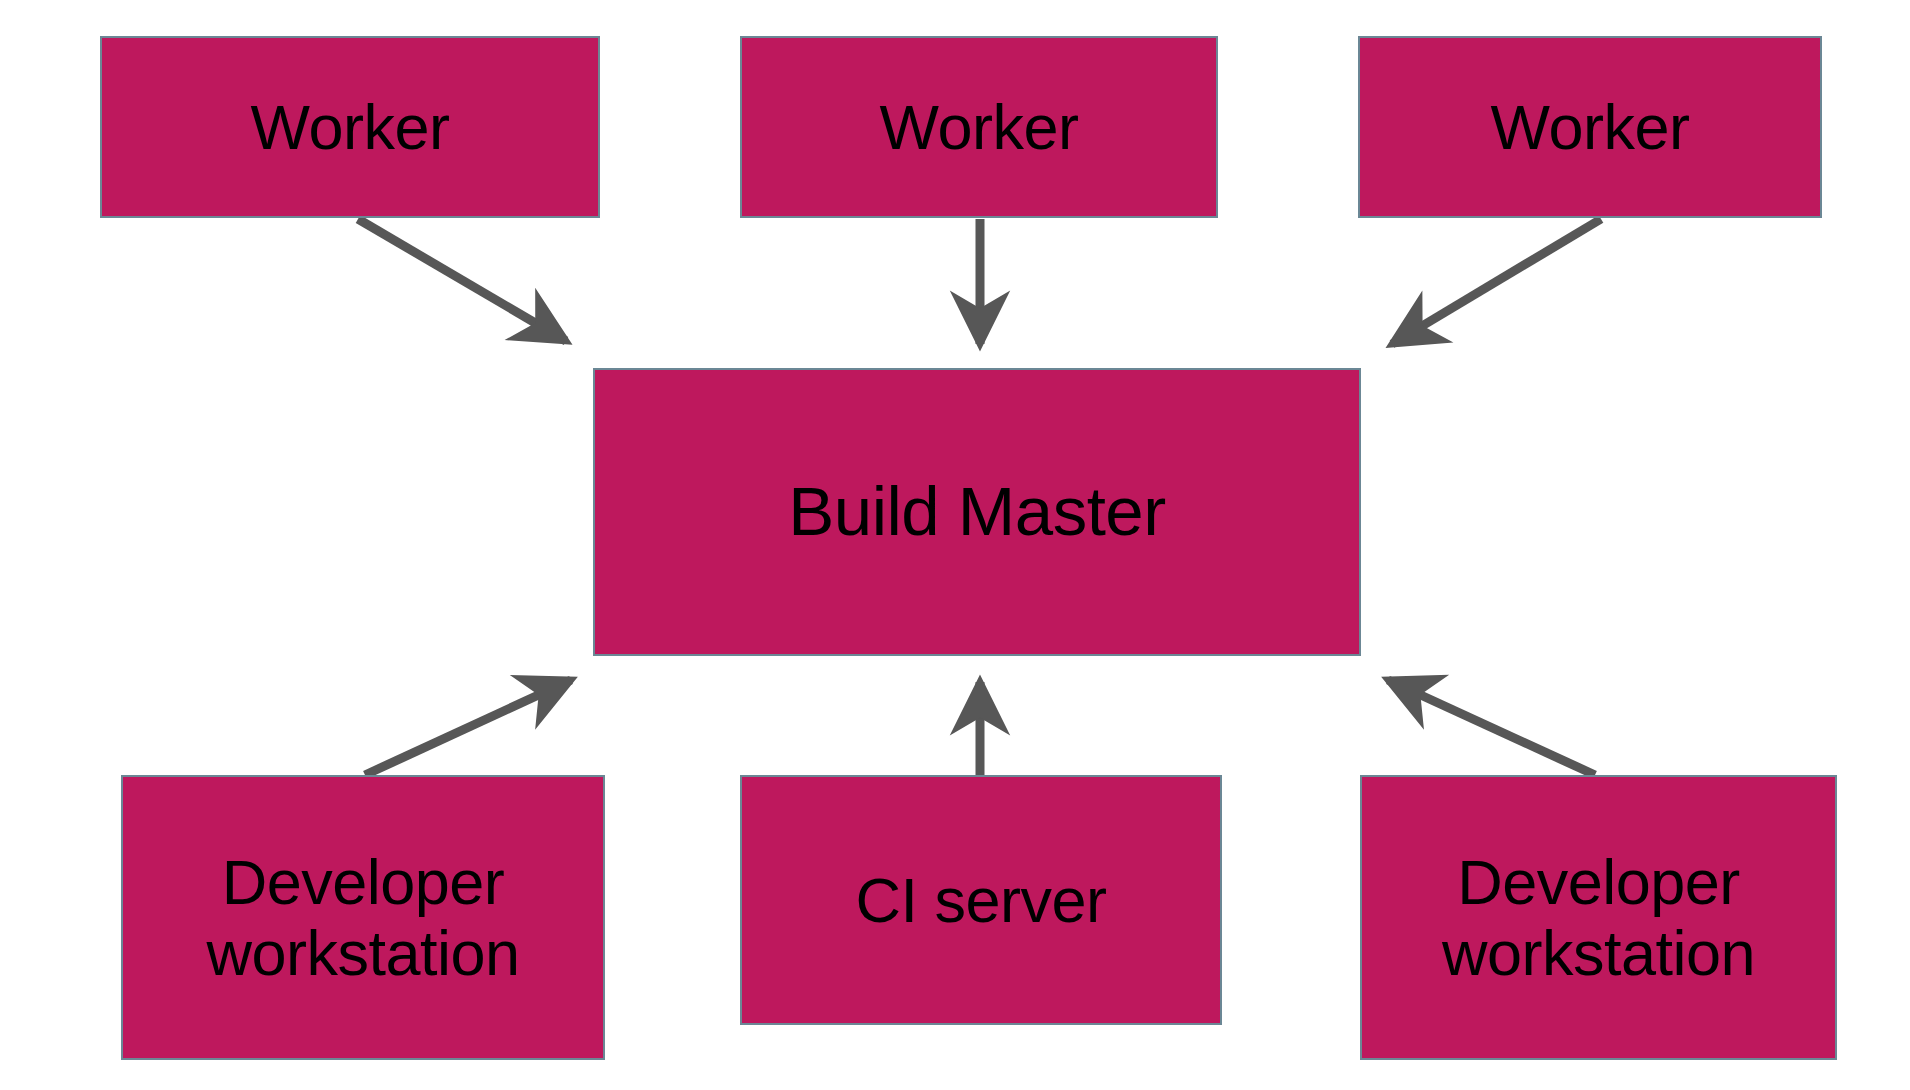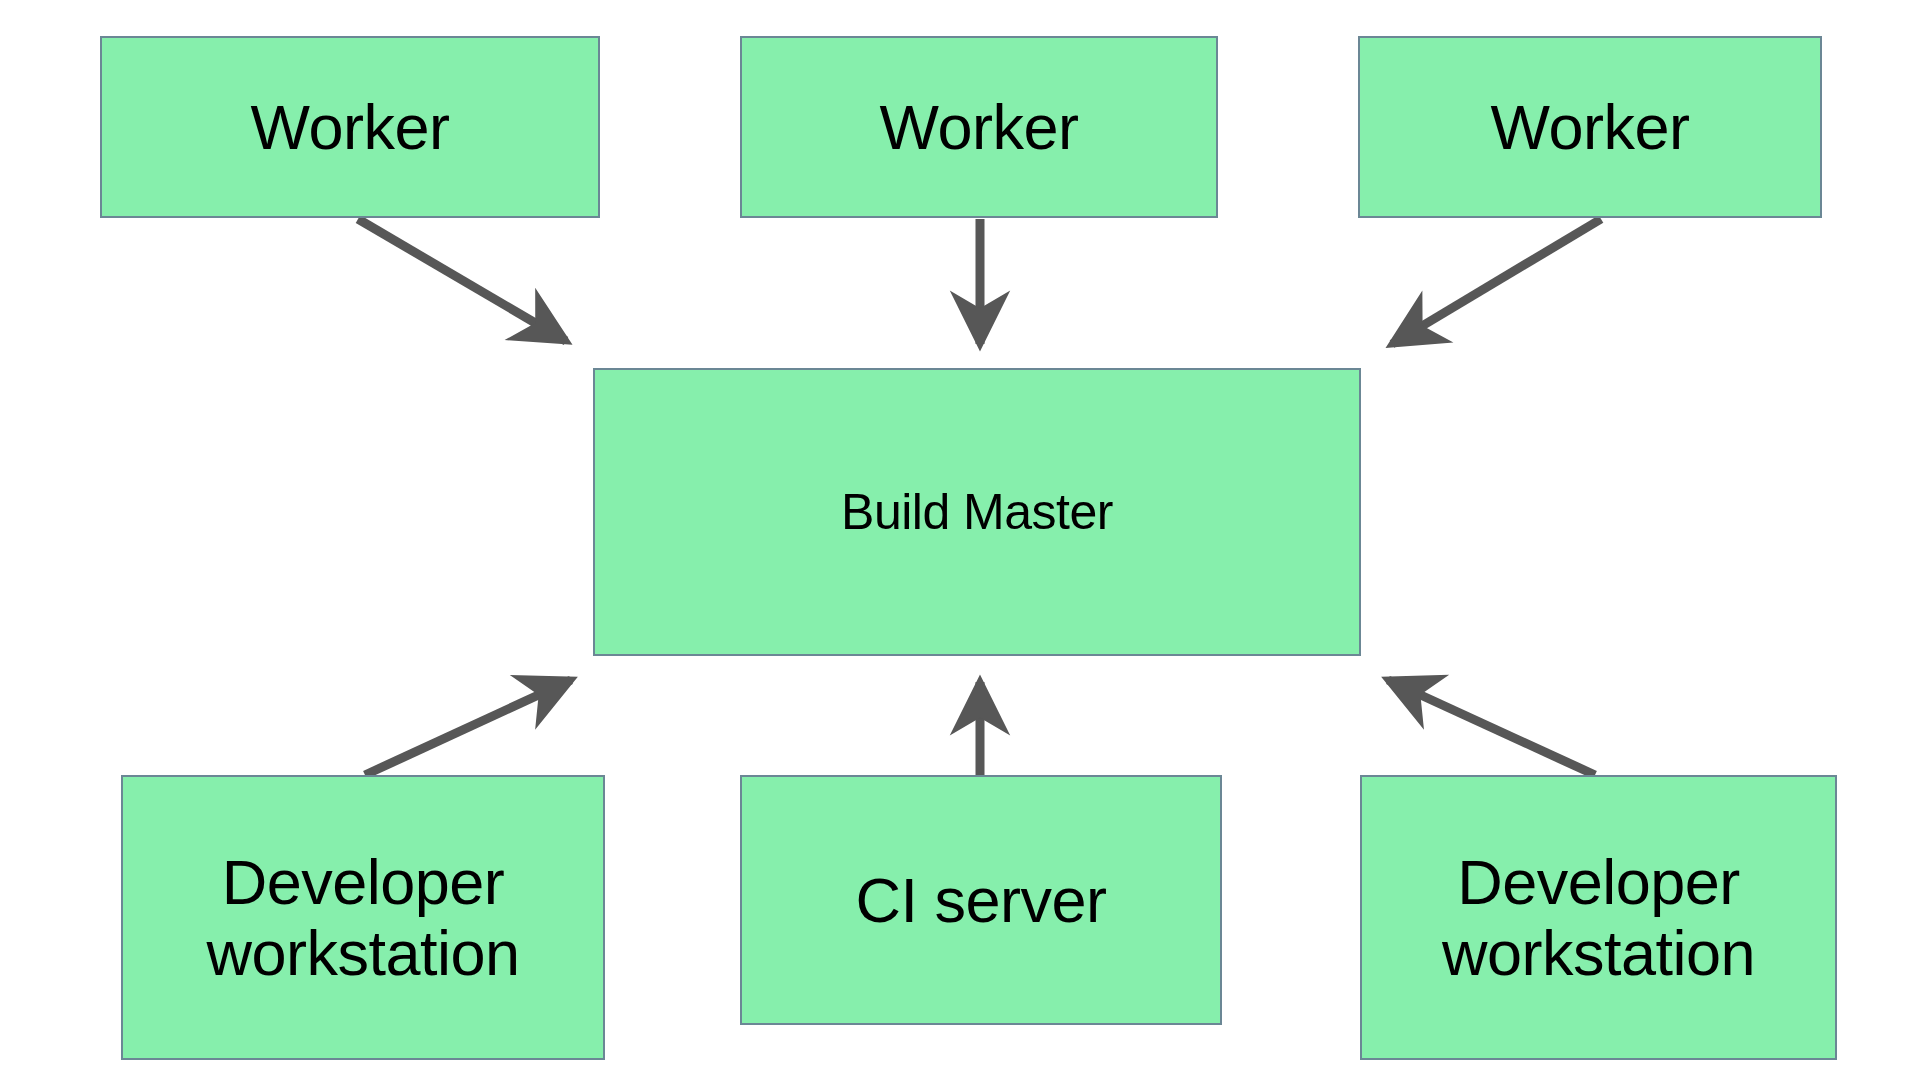--- a/index.html
+++ b/index.html
@@ -20,37 +20,37 @@
     position: absolute;
     left: 0;
     top: 0;
     width: 1910px;
     height: 1090px;
     pointer-events: none;
   }
   .node {
     position: absolute;
     box-sizing: border-box;
-    background: #86efac;
+    background: #be185d;
     border: 2px solid #6b8795;
     display: flex;
     align-items: center;
     justify-content: center;
     text-align: center;
   }
   .node-label {
     color: #000000;
     font-weight: 400;
     line-height: 1.12;
     letter-spacing: -0.5px;
     white-space: pre-line;
     padding: 0 8px;
   }
   .size-lg { font-size: 63px; }
-  .size-md { font-size: 50px; }
+  .size-md { font-size: 69px; }
 </style>
 </head>
 <body>
 
 <div id="canvas">
 
   <svg class="edges-layer" viewBox="0 0 1910 1090" width="1910" height="1090" xmlns="http://www.w3.org/2000/svg">
     <defs>
       <marker id="arrowbarb" viewBox="0 0 12 12" refX="10.2" refY="6" markerWidth="7.2" markerHeight="7.2" orient="auto-start-reverse" markerUnits="strokeWidth">
         <path d="M 0.3 0.4 L 11.6 6 L 0.3 11.6 L 3.6 6 Z" fill="#575757"></path>

